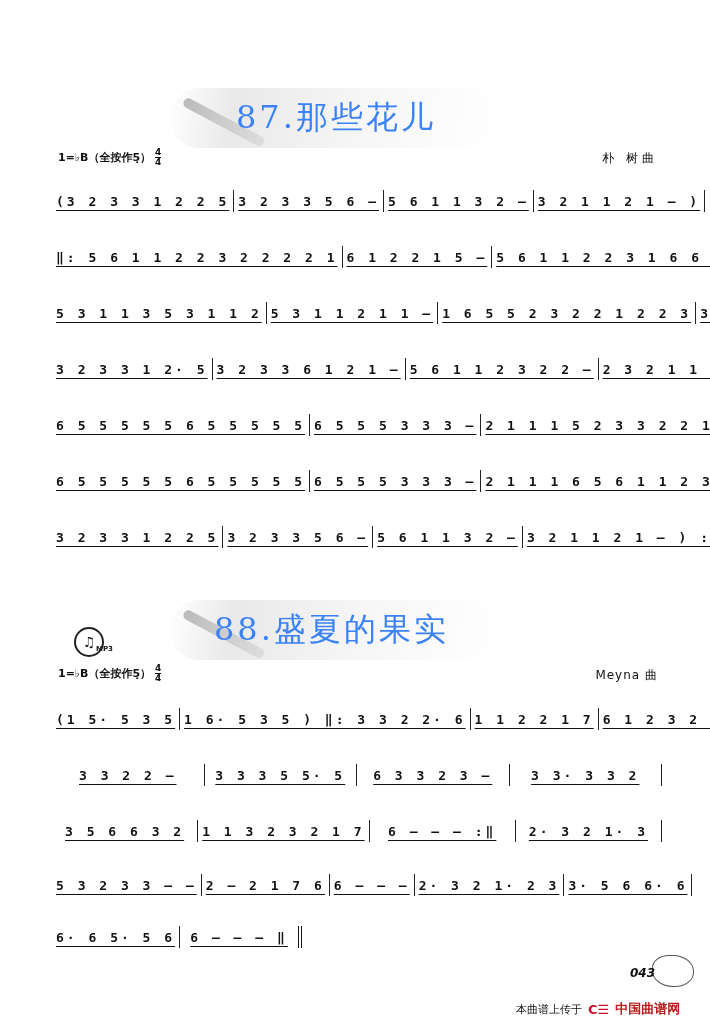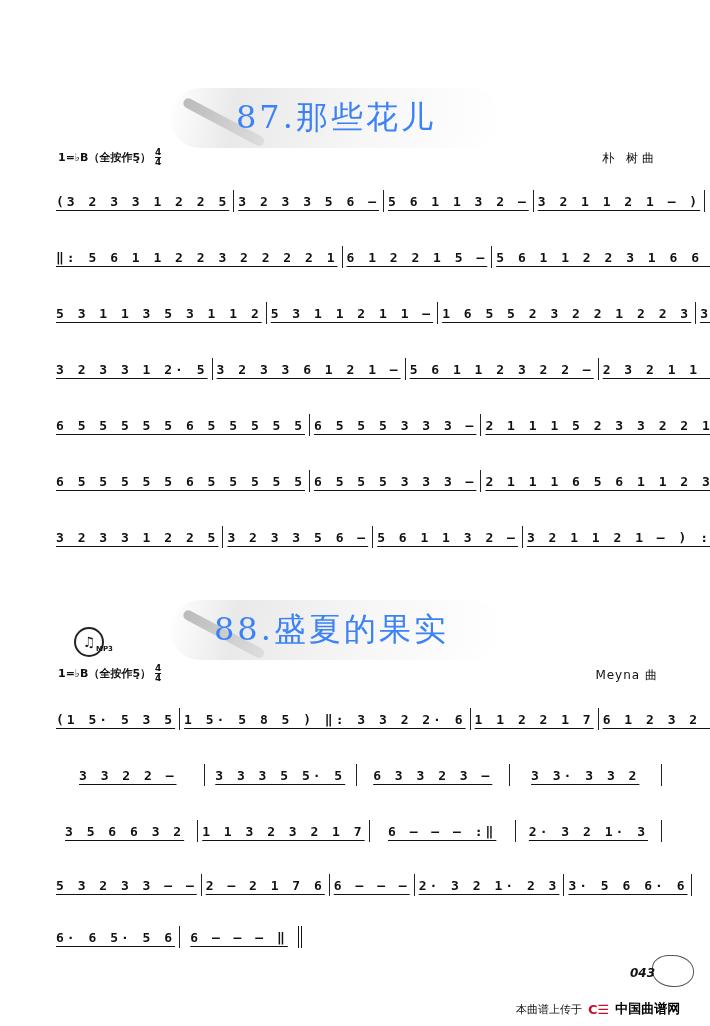--- a/index.html
+++ b/index.html
@@ -21,21 +21,21 @@
   .measure { flex: 1; display: flex; align-items: center; justify-content: space-around; padding: 0 4px;
              border-right: 1.5px solid #222; height: 22px; }
   .measure.last-final { border-right: 4px double #111; }
   .measure span.notes { letter-spacing: 3px; text-decoration: underline; text-underline-offset: 4px; }
   .mp3-icon { position: absolute; left: 74px; top: 627px; width: 26px; height: 26px; border-radius: 50%;
               border: 2px solid #222; display: flex; align-items: center; justify-content: center; font-size: 14px; }
   .mp3-label { position: absolute; left: 96px; top: 645px; font-size: 7px; font-weight: bold; }
   .page-num { position: absolute; left: 630px; top: 966px; font-style: italic; font-weight: bold; font-size: 12px; }
   .cloud { position: absolute; left: 652px; top: 955px; width: 40px; height: 30px; border: 1.5px solid #555; border-radius: 40% 50% 45% 50%; }
   .footer { position: absolute; left: 516px; top: 1000px; font-size: 11px; display: flex; align-items: center; gap: 6px; }
-  .footer .brand { color: #000000; font-weight: bold; font-size: 13px; }
+  .footer .brand { color: #b91c1c; font-weight: bold; font-size: 13px; }
   .footer .logo-c { color: #c8102e; font-weight: bold; font-size: 13px; }
 </style>
 </head>
 <body>
 
 <div class="title-banner" style="left:170px; top:88px; width:330px;">
   <div class="title-brush"></div>
   <div class="flute"></div>
   <span class="title-text" style="margin-left:66px;">87.那些花儿</span>
 </div>
@@ -102,21 +102,21 @@
   <span>1=♭B（全按作5̣）</span>
   <span class="timesig">
     <span>4</span>
     <span>4</span>
   </span>
 </div>
 <div class="composer" style="top:667px; letter-spacing:1px;">Meyna 曲</div>
 
 <div class="staff-line" style="top:706px;">
   <div class="measure"><span class="notes">(1 5· 5 3 5</span></div>
-  <div class="measure" style="flex:1.6"><span class="notes">1 5· 5 8 5 ) ‖: 3 3 2 2· 6</span></div>
+  <div class="measure" style="flex:1.6"><span class="notes">1 6· 5 3 5 ) ‖: 3 3 2 2· 6</span></div>
   <div class="measure"><span class="notes">1 1 2 2 1 7</span></div>
   <div class="measure"><span class="notes">6 1 2 3 2 1 2</span></div>
 </div>
 <div class="staff-line" style="top:762px;">
   <div class="measure"><span class="notes">3 3 2 2 –</span></div>
   <div class="measure"><span class="notes">3 3 3 5 5· 5</span></div>
   <div class="measure"><span class="notes">6 3 3 2 3 –</span></div>
   <div class="measure"><span class="notes">3 3· 3 3 2</span></div>
 </div>
 <div class="staff-line" style="top:818px;">

